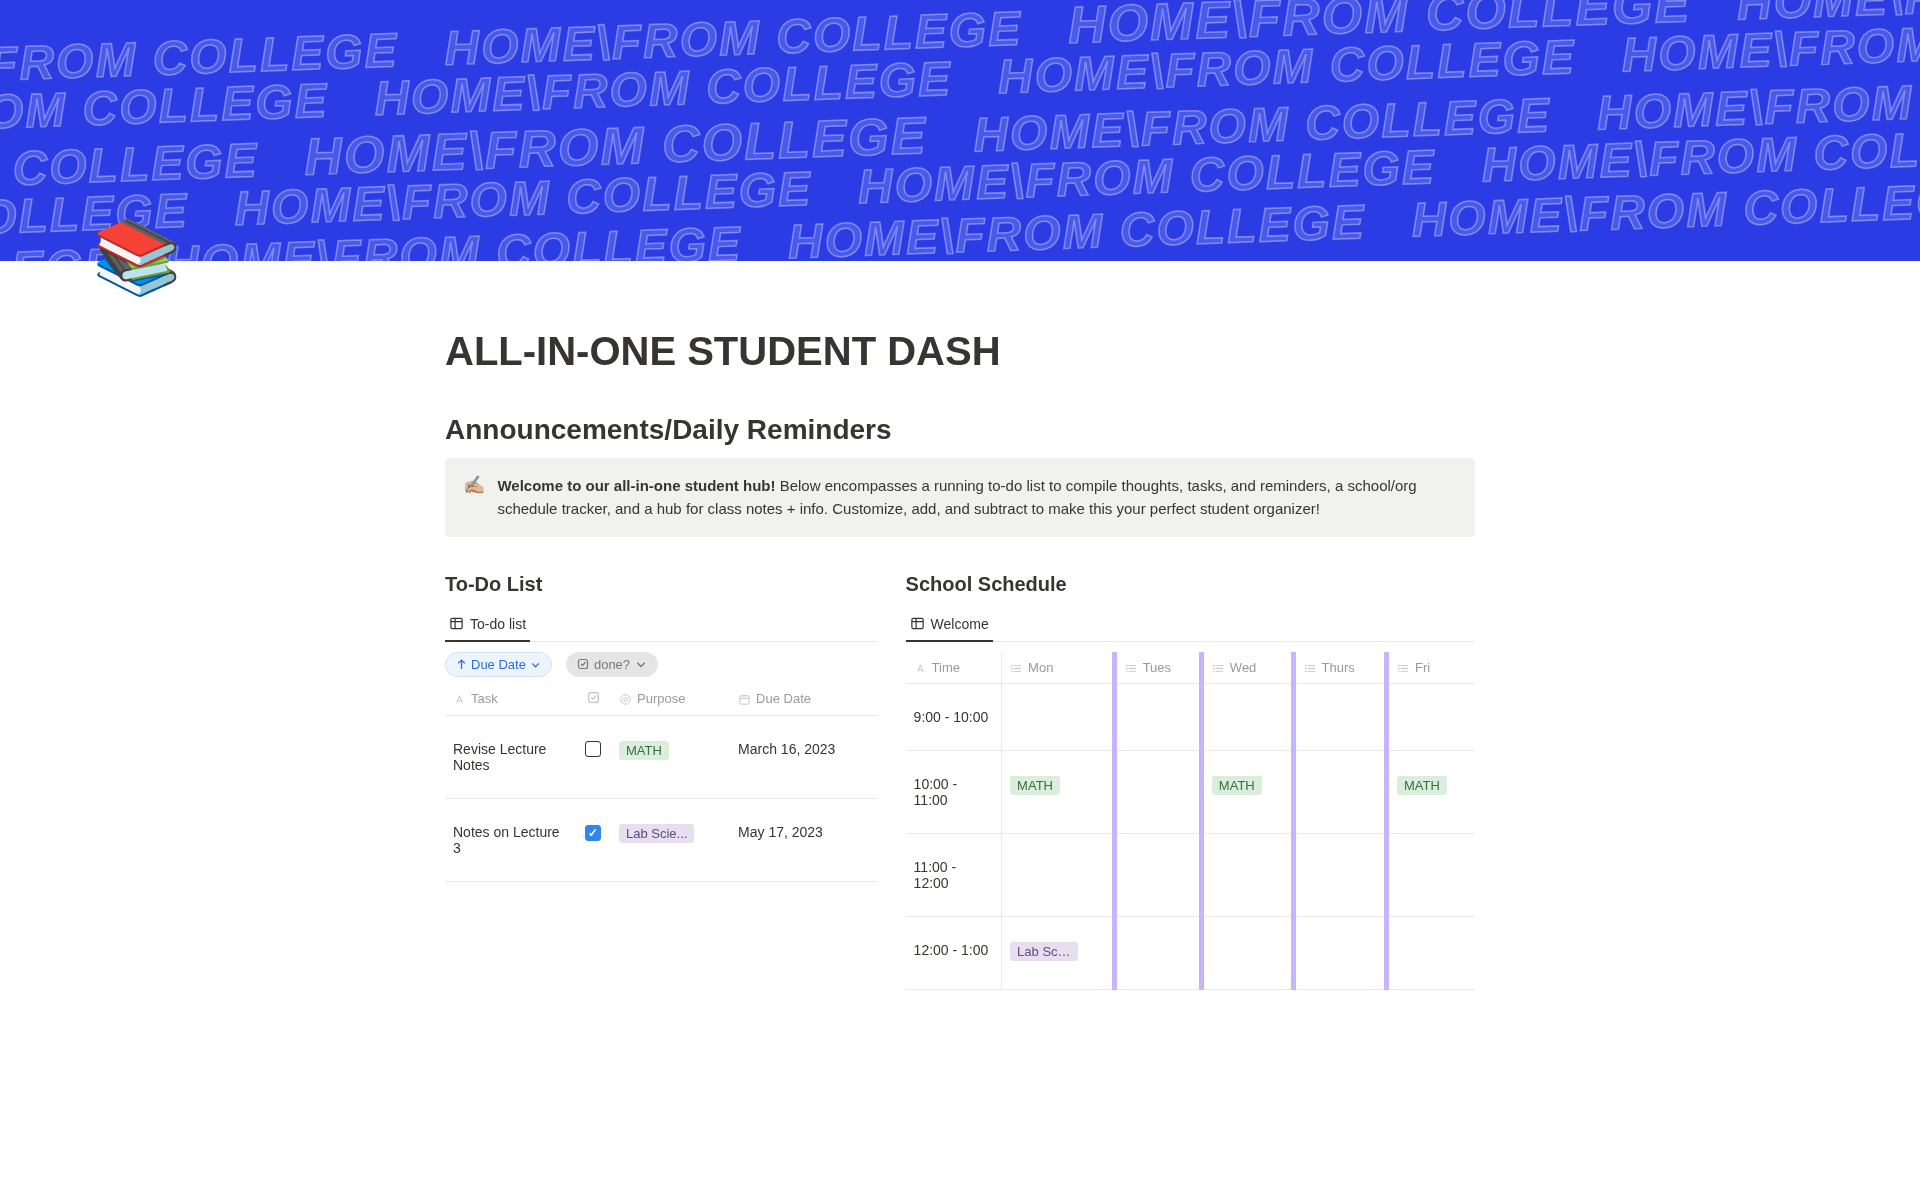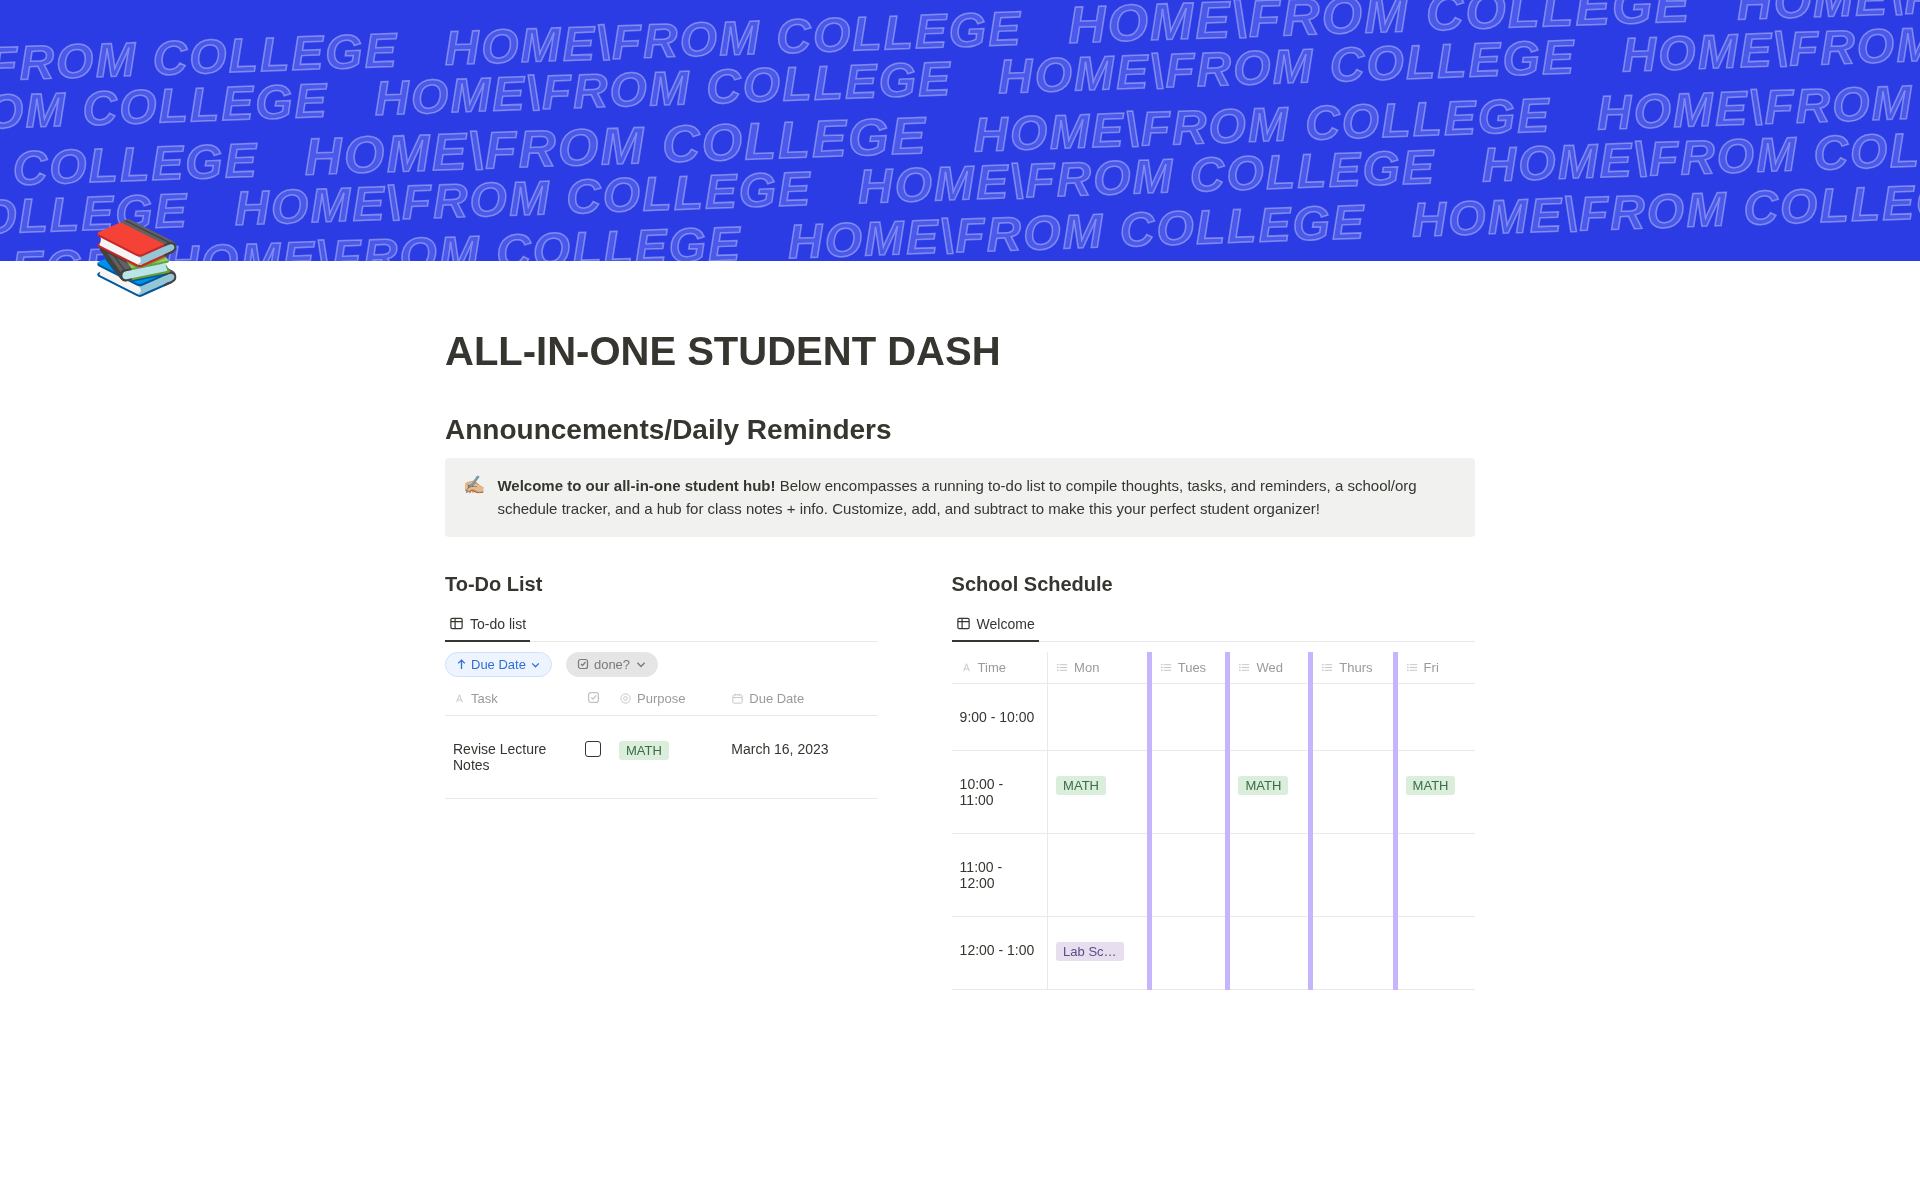--- a/index.html
+++ b/index.html
@@ -12,35 +12,35 @@
 .row4{top:160px;left:-390px}
 .row5{top:215px;left:-460px}
 .page-icon{position:absolute;left:92px;top:215px;font-size:72px;z-index:10}
 .content{max-width:1210px;margin:0 auto;padding:60px 90px 40px}
 .page-title{font-size:40px;font-weight:700;margin-bottom:40px;margin-top:8px}
 .section-h{font-size:28px;font-weight:700;margin-bottom:12px}
 .callout{background:#f1f1ef;border-radius:4px;padding:16px 18px;display:flex;gap:12px;margin-bottom:36px}
 .callout-icon{font-size:18px;flex-shrink:0}
 .callout-text{font-size:15px;line-height:1.55;color:#37352f}
 .callout-text b{font-weight:600}
-.columns{display:flex;gap:74px}
+.columns{display:flex;gap:28px}
 .col-left{width:42%}
 .col-right{flex:1}
 .block-h{font-size:20px;font-weight:600;margin-bottom:14px}
 .tabs{display:flex;border-bottom:1px solid #e9e9e7;margin-bottom:10px}
 .tab{display:flex;align-items:center;gap:6px;padding:6px 4px 8px;font-size:14px;border-bottom:2px solid #37352f;margin-bottom:-1px;font-weight:500}
 .tab svg{width:15px;height:15px}
 .filter-row{display:flex;gap:14px;align-items:center;margin-bottom:6px}
 .pill{border:1px solid #cfe1fa;background:#eef4fd;color:#2e6fd8;border-radius:16px;padding:4px 10px;font-size:13px;display:inline-flex;align-items:center;gap:4px}
 .pill svg{width:11px;height:11px}
 .pill-plain{border:1px solid #e6e6e4;background:#e5e5e5;color:#7a7a76;border-radius:16px;padding:4px 10px;font-size:13px;display:inline-flex;align-items:center;gap:5px}
 .pill-plain svg{width:12px;height:12px}
 table{width:100%;border-collapse:collapse;font-size:14px}
 th{text-align:left;font-weight:400;color:#9b9a97;padding:8px 8px;border-bottom:1px solid #e9e9e7;font-size:13px}
-th .th-inner{display:flex;align-items:center;gap:5px}
+th .th-inner{display:flex;align-items:flex-end;gap:5px}
 th svg{width:13px;height:13px;opacity:.6}
 td{padding:25px 8px;border-bottom:1px solid #e9e9e7;vertical-align:top}
 .task-col{width:130px}
 .check-col{width:36px;text-align:center}
 .tag{display:inline-block;padding:2px 7px;border-radius:3px;font-size:13px}
 .tag.math{background:#dbeddb;color:#3a6e48}
 .tag.eng{background:#f5dce3;color:#8b4458}
 .tag.lab{background:#e7deee;color:#5c4b8a}
 .cb{width:16px;height:16px;border:1.5px solid #37352f;border-radius:3px;display:inline-flex;align-items:center;justify-content:center;background:#fff}
 .cb.checked{background:#2e87ec;border-color:#2e87ec}
@@ -146,20 +146,26 @@
               </th>
           </tr>
         </thead>
         <tbody id="todo-body">
             <tr>
               <td>Revise Lecture Notes</td>
               <td class="check-col"><span class="cb"></span></td>
               <td><span class="tag math">MATH</span></td>
               <td>March 16, 2023</td>
             </tr>
+            <tr>
+              <td>Notes on Lecture 3</td>
+              <td class="check-col"><span class="cb checked"></span></td>
+              <td><span class="tag lab">Lab Scie...</span></td>
+              <td>May 17, 2023</td>
+            </tr>
           </tbody>
       </table>
     </div>
 
     <div class="col-right">
       <h3 class="block-h">School Schedule</h3>
       <div class="tabs">
         <div class="tab">
           <svg viewBox="0 0 16 16" fill="none" stroke="currentColor" stroke-width="1.3">
               <rect x="2" y="2.5" width="12" height="11" rx="1.5"></rect>

